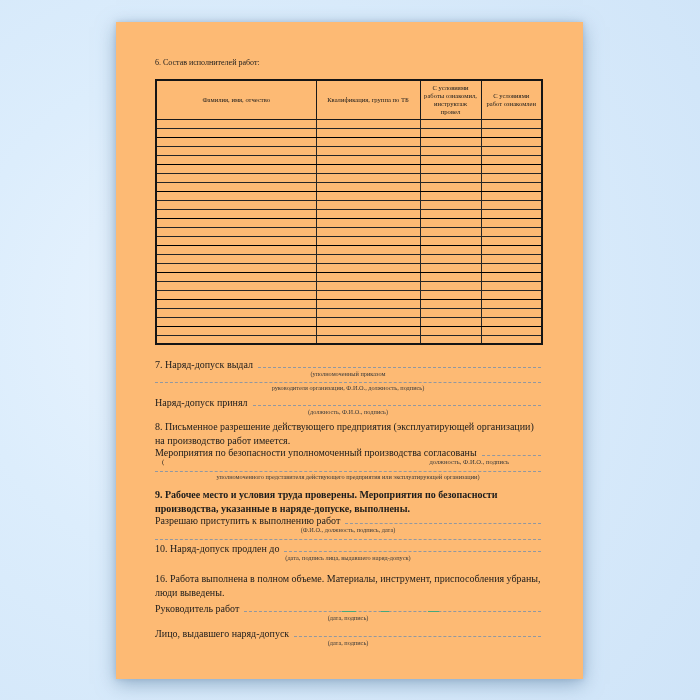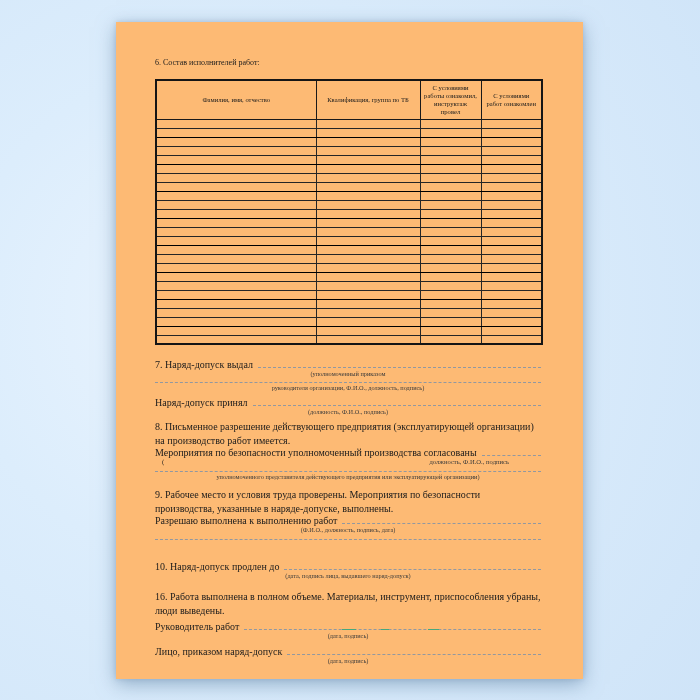--- a/index.html
+++ b/index.html
@@ -97,23 +97,23 @@
   .gmark.m2 { left: 46%; width: 8px; }
   .gmark.m3 { left: 62%; width: 11px; }
 
   
   .mt-s7   { margin-top: 15px; }
   .mt-dots1{ margin-top: 3px; }
   .mt-h2   { margin-top: 1px; }
   .mt-acc  { margin-top: 6px; }
   .mt-s8   { margin-top: 4px; }
   .mt-dots2{ margin-top: 4px; }
-  .mt-s9   { margin-top: 7px; }
+  .mt-s9   { margin-top: 7px; font-weight: bold; }
   .mt-dots3{ margin-top: 4px; }
-  .mt-s10  { margin-top: 22px; }
+  .mt-s10  { margin-top: 4px; }
   .mt-s11  { margin-top: 10px; }
   .mt-sup  { margin-top: 4px; }
   .mt-iss  { margin-top: 7px; }
 </style>
 </head>
 <body>
 
 <div class="paper">
   <div class="content">
 
@@ -309,21 +309,21 @@
     </div>
     <div class="paren-row">
       <span class="paren">(</span>
       <span class="hint">должность, Ф.И.О., подпись</span>
     </div>
     <div class="dots-full mt-dots2"></div>
     <div class="sub mt-h2">уполномоченного представителя действующего предприятия или эксплуатирующей организации)</div>
 
     <div class="para mt-s9">9. Рабочее место и условия труда проверены. Мероприятия по безопасности производства, указанные в наряде-допуске, выполнены.</div>
     <div class="fill">
-      <span class="lbl">Разрешаю выполнена к выполнению работ</span>
+      <span class="lbl">Разрешаю приступить к выполнению работ</span>
       <div class="dots"></div>
     </div>
     <div class="sub">(Ф.И.О., должность, подпись, дата)</div>
     <div class="dots-full mt-dots3"></div>
 
     <div class="fill mt-s10">
       <span class="lbl">10. Наряд-допуск продлен до</span>
       <div class="dots"></div>
     </div>
     <div class="sub">(дата, подпись лица, выдавшего наряд-допуск)</div>
@@ -334,19 +334,19 @@
       <span class="lbl">Руководитель работ</span>
       <div class="dots">
         <i class="gmark m1"></i>
         <i class="gmark m2"></i>
         <i class="gmark m3"></i>
       </div>
     </div>
     <div class="sub">(дата, подпись)</div>
 
     <div class="fill mt-iss">
-      <span class="lbl">Лицо, приказом наряд-допуск</span>
+      <span class="lbl">Лицо, выдавшего наряд-допуск</span>
       <div class="dots"></div>
     </div>
     <div class="sub">(дата, подпись)</div>
 
   </div>
 </div>
 
 </body></html>

